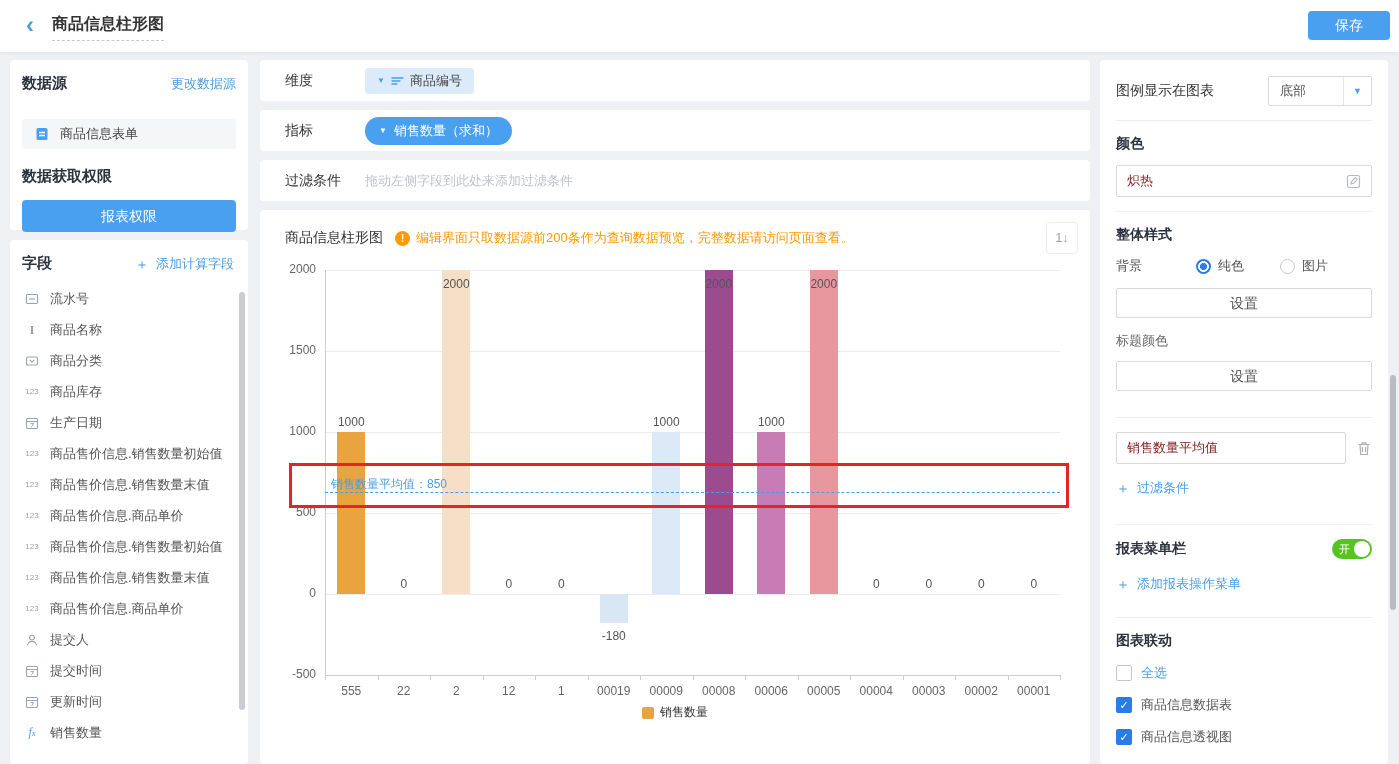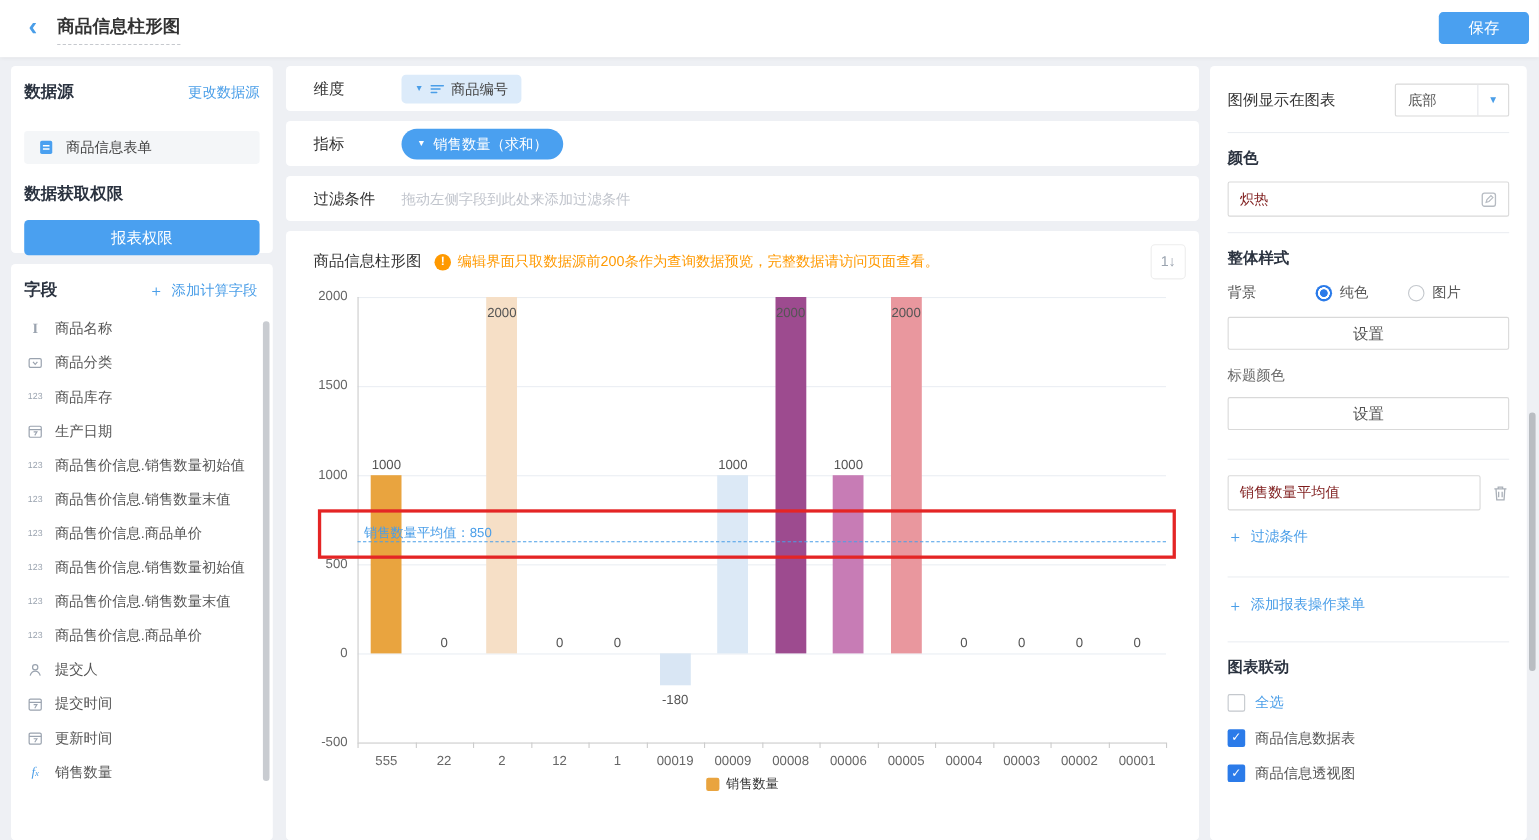--- a/index.html
+++ b/index.html
@@ -109,20 +109,29 @@
 
 <div class="card fields-card">
   <div class="rowflex" style="padding-right:4px;">
     <span class="hd">字段</span>
     <span class="bluelink addlink">
       <span class="plus">＋</span>
       <span>添加计算字段</span>
     </span>
   </div>
   <div style="margin-top:10px;">
+      <div class="field-item">
+        <span class="ficon">
+          <svg width="14" height="14" viewBox="0 0 14 14">
+            <rect x="1.5" y="2.5" width="11" height="9" rx="1.2" fill="none" stroke="#9aa3af" stroke-width="1.1"></rect>
+            <path d="M4 7h6" stroke="#9aa3af" stroke-width="1.1"></path>
+          </svg>
+        </span>
+        <span class="flabel">流水号</span>
+      </div>
       <div class="field-item">
         <span class="ficon">
           <span style="font-family:'Liberation Serif',serif;color:#9aa3af;font-size:13px;font-weight:bold;">I</span>
         </span>
         <span class="flabel">商品名称</span>
       </div>
       <div class="field-item">
         <span class="ficon">
           <svg width="14" height="14" viewBox="0 0 14 14">
             <rect x="1.5" y="3" width="11" height="8" rx="1.2" fill="none" stroke="#9aa3af" stroke-width="1.1"></rect>
@@ -385,20 +394,27 @@
         </svg>
     </span>
   </div>
   <div class="addlink" style="margin-top:15px;">
     <span class="plus">＋</span>
     <span>过滤条件</span>
   </div>
 
   <hr class="rp-hr" style="margin-top:27px;">
 
+  <div class="rowflex" style="margin-top:4px;">
+    <span class="rp-hd">报表菜单栏</span>
+    <span class="toggle">
+      <span class="t-lab">开</span>
+      <span class="knob"></span>
+    </span>
+  </div>
   <div class="addlink" style="margin-top:16px;">
     <span class="plus">＋</span>
     <span>添加报表操作菜单</span>
   </div>
 
   <hr class="rp-hr" style="margin-top:24px;">
 
   <div class="rp-hd" style="margin-top:8px;">图表联动</div>
   <div class="cbrow">
     <span class="cb off">✓</span>

